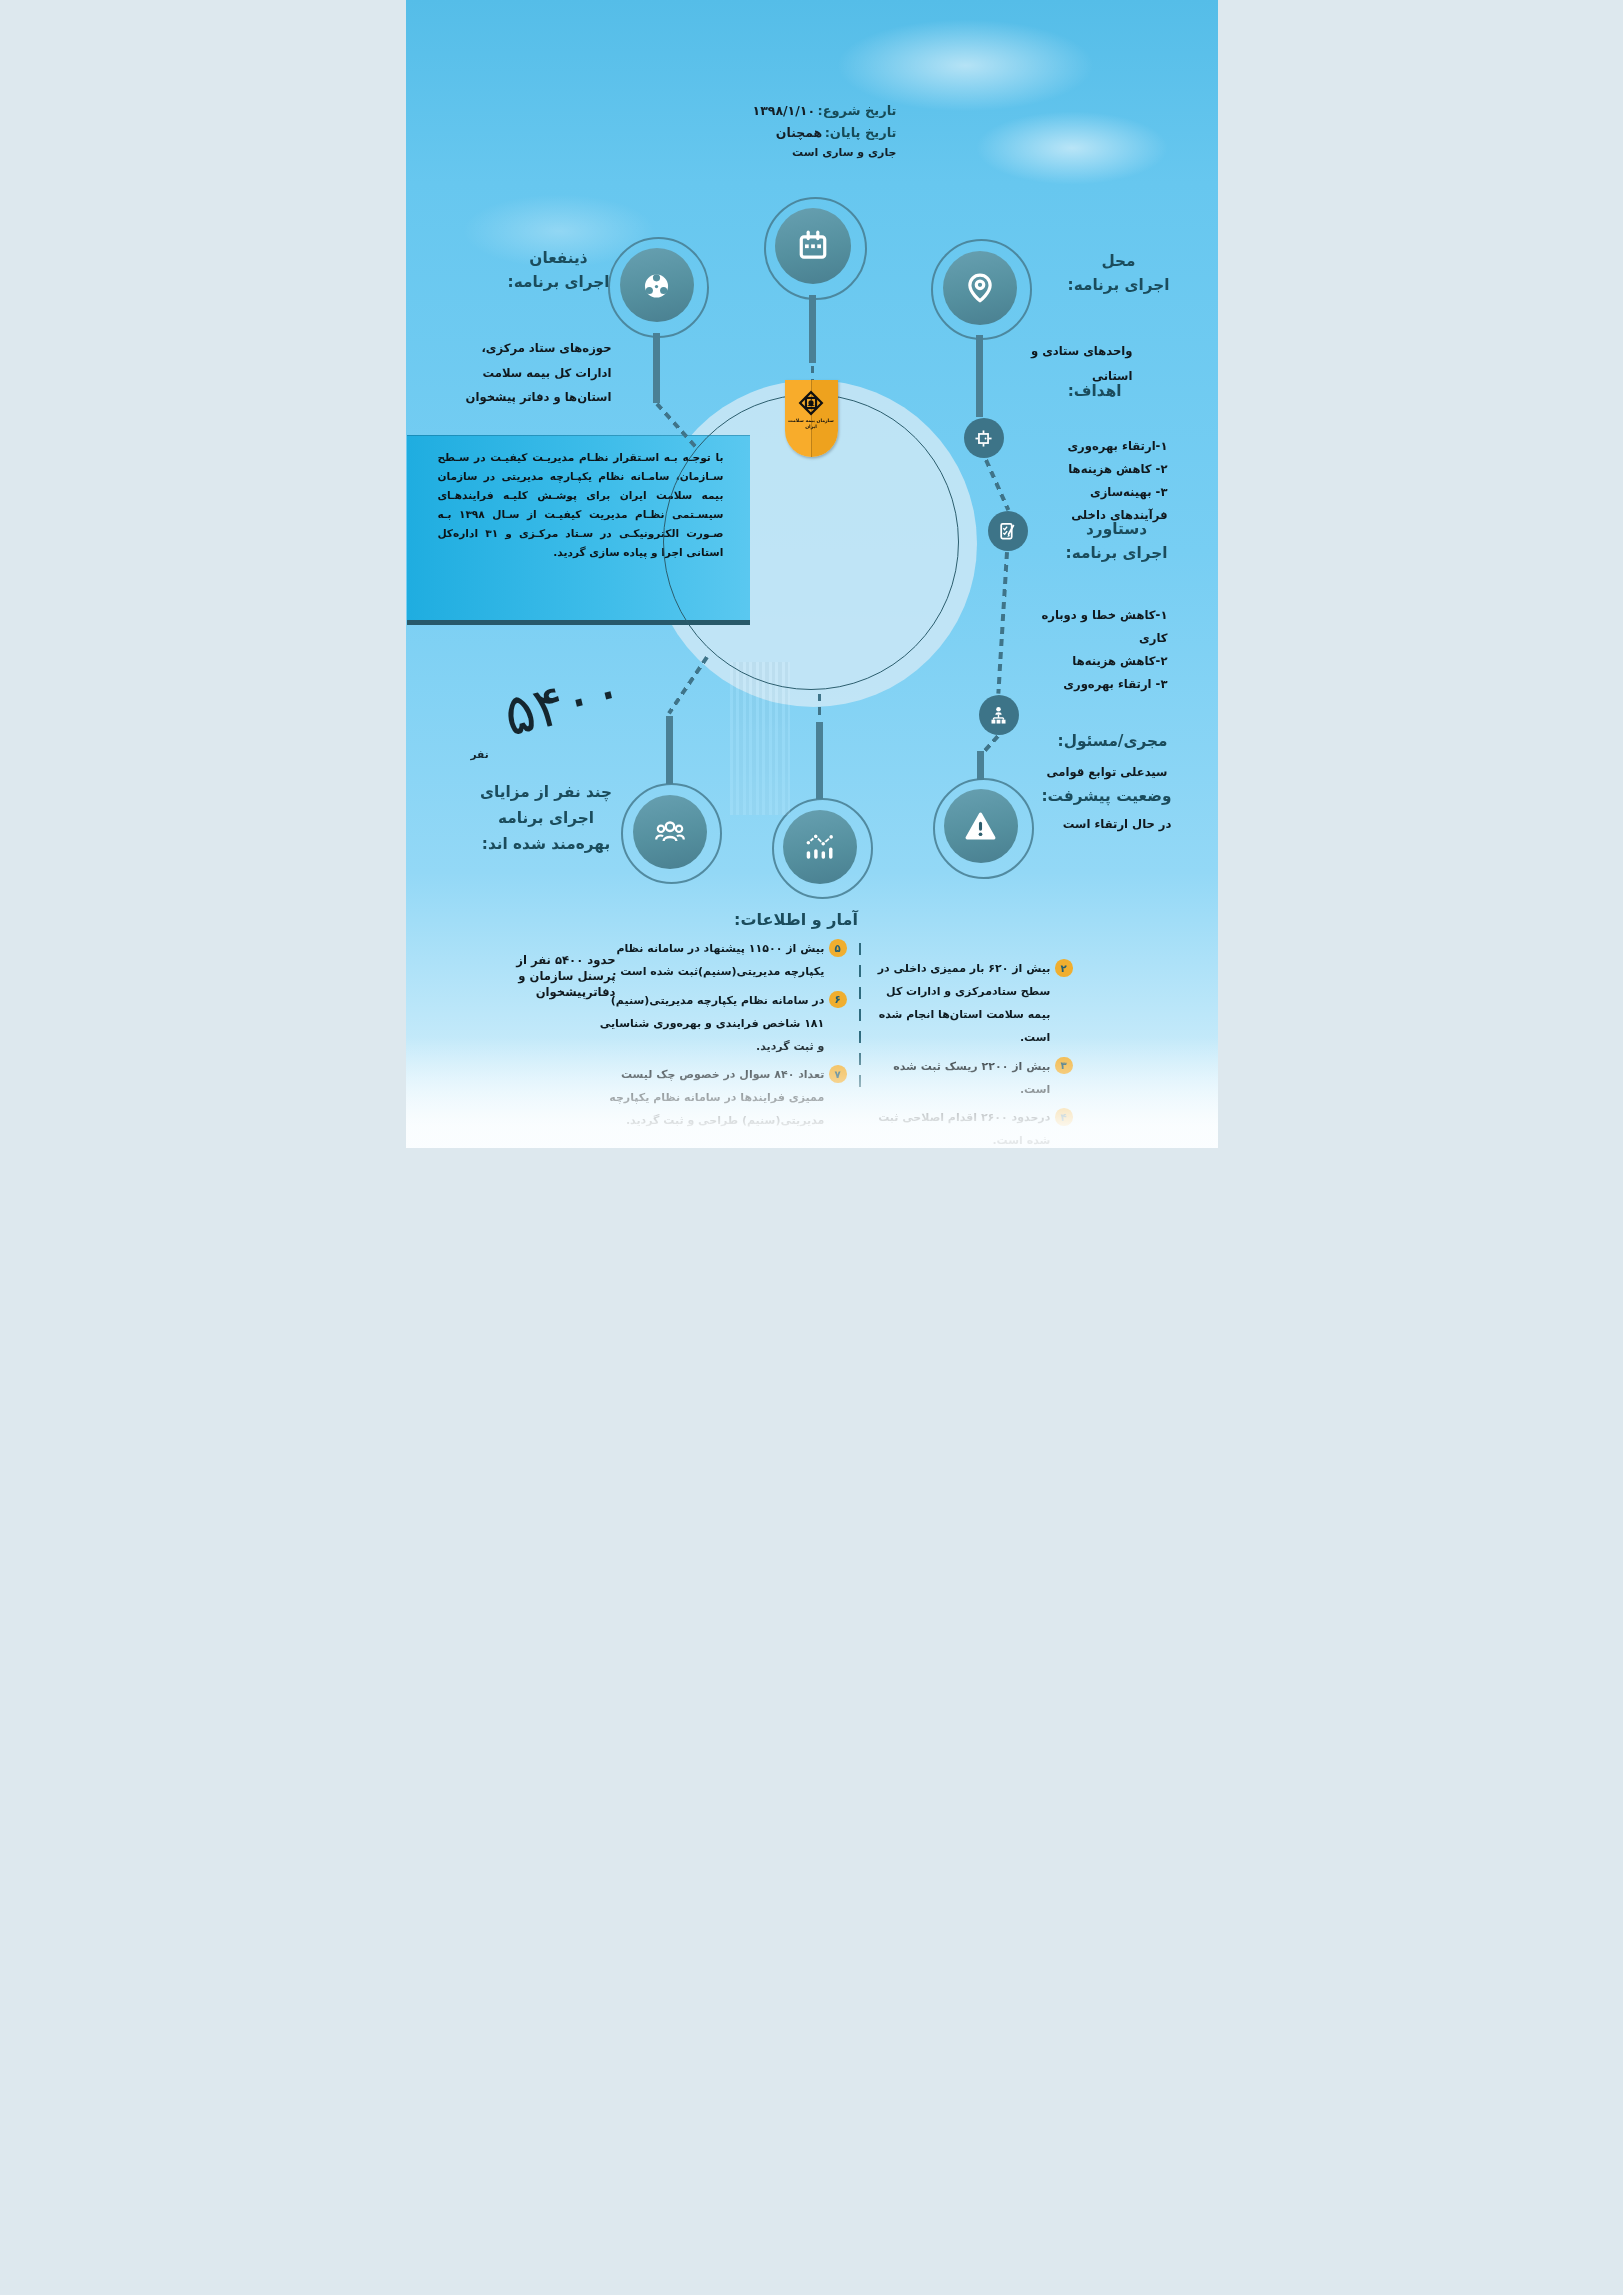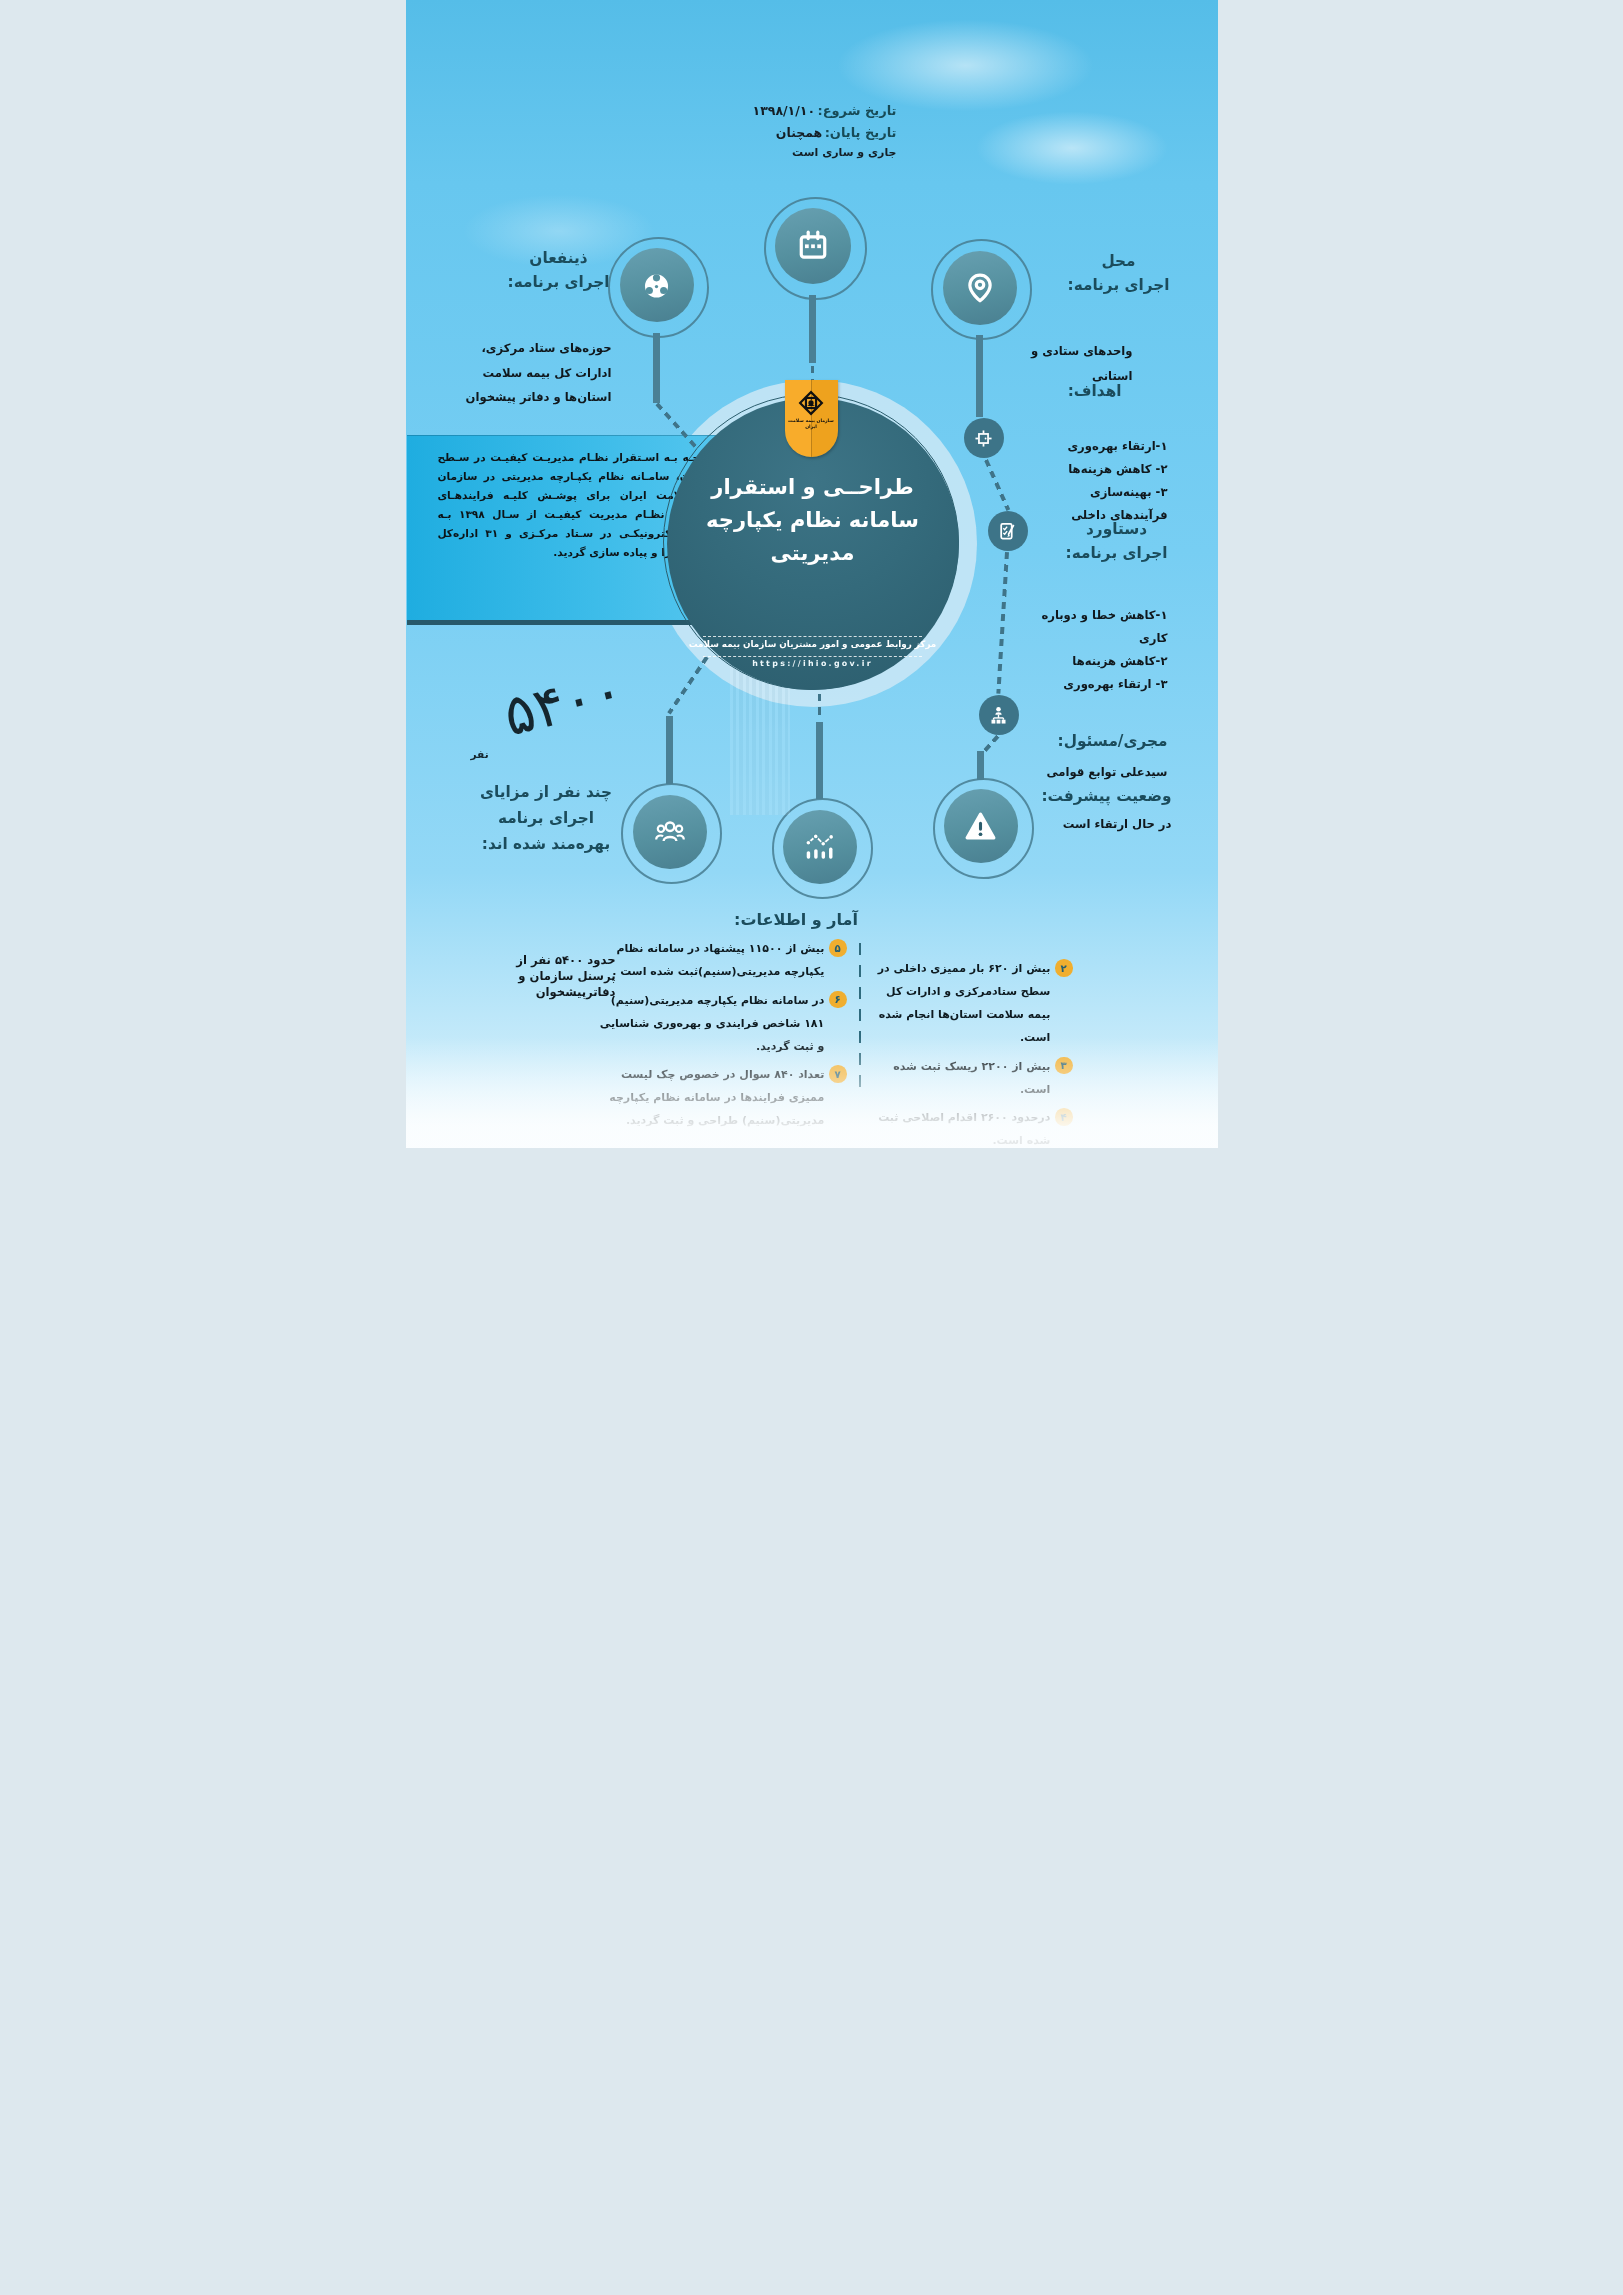--- a/index.html
+++ b/index.html
@@ -248,31 +248,20 @@
   <div class="vdash" style="left:412px;top:694px;height:25px;"></div>
 
   <div id="desc-box" class="abs">
     <p id="desc-text">با توجـه بـه اسـتقرار نظـام مدیریـت کیفیـت در سـطح سـازمان، سامـانه نظام یکپـارچه مدیریتی در سازمان بیمه سلامت ایران برای پوشـش کلیـه فرایندهـای سیسـتمی نظـام مدیریت کیفیـت از سـال ۱۳۹۸ بـه صـورت الکترونیکـی در سـتاد مرکـزی و ۳۱ اداره‌کل استانی اجرا و پیاده سازی گردید.</p>
     <div class="strip"></div>
   </div>
   <div id="building" class="abs"></div>
 
   <div id="halo" class="abs"></div>
   <div id="ringline" class="abs"></div>
-  <div id="big-circle" class="abs">
-    <div id="center-title">
-      <div>طراحــی و استقرار</div>
-      <div>سامانه نظام یکپارچه</div>
-      <div>مدیریتی</div>
-    </div>
-    <div class="cdash" style="top:238px;"></div>
-    <div id="center-footer">مرکز روابط عمومی و امور مشتریان سازمان بیمه سلامت</div>
-    <div class="cdash" style="top:258px;"></div>
-    <div id="center-url">https://ihio.gov.ir</div>
-  </div>
 
   <div id="shield" class="abs">
     <span style="margin-top:10.2px;">
       <svg width="26" height="26" viewBox="0 0 54 54">
         <g stroke="#111" stroke-width="4.5" fill="none">
           <rect x="11" y="11" width="32" height="32" transform="rotate(45 27 27)"></rect>
           <rect x="16.5" y="16.5" width="21" height="21"></rect>
         </g>
         <circle cx="27" cy="27" r="5.5" fill="#111"></circle>
         <path d="M27 20.5 q2.5-2 1.5-4.5" stroke="#111" stroke-width="2" fill="none"></path>

